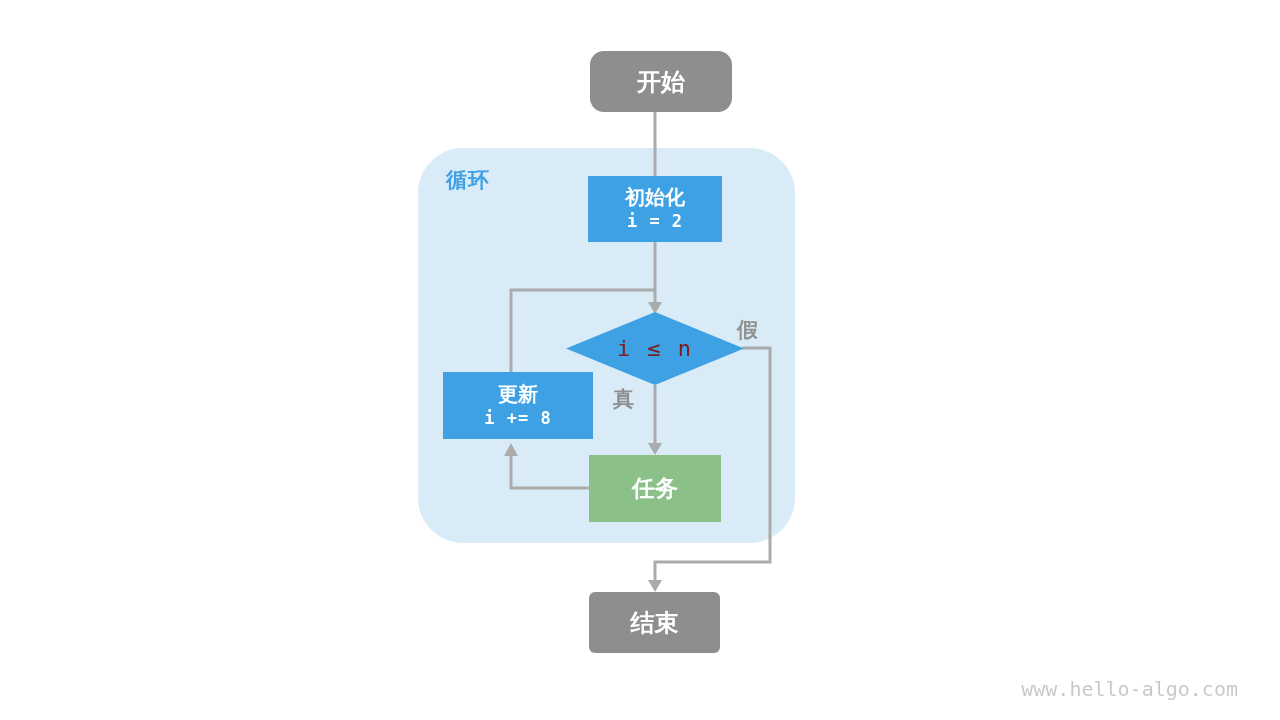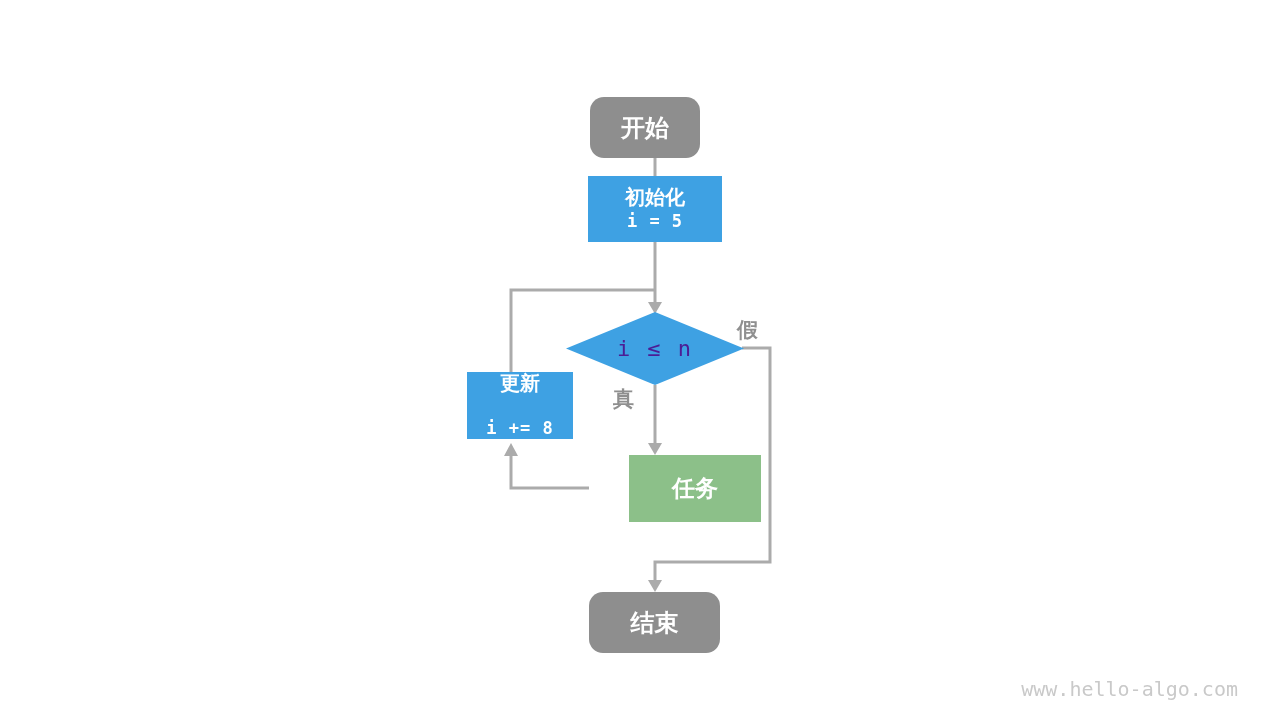--- a/index.html
+++ b/index.html
@@ -49,25 +49,25 @@
     display: flex;
     flex-direction: column;
     align-items: center;
     justify-content: center;
     gap: 3px;
     color: #ffffff;
     text-align: center;
   }
   .gray  { background: var(--gray-node, #8e8e8e); border-radius: 14px; }
   .blue  { background: var(--blue-node, #3ea1e3); }
-  .green { background: var(--green-node, #8cc089); margin-left: 40px; }
-  .node-start { left: 590px; top: 51px;  width: 110px; height: 61px; margin-top: 46px; }
-  .node-end   { left: 589px; top: 592px; width: 131px; height: 61px; }
+  .green { background: var(--green-node, #8cc089); }
+  .node-start { left: 590px; top: 51px;  width: 142px; height: 61px; }
+  .node-end   { left: 589px; top: 592px; width: 131px; height: 61px; border-radius: 6px; }
   .node-init   { left: 588px; top: 176px; width: 134px; height: 66px; }
-  .node-update { left: 467px; top: 372px; width: 106px; height: 67px; justify-content: space-between; }
+  .node-update { left: 443px; top: 372px; width: 150px; height: 67px; }
   .node-task   { left: 589px; top: 455px; width: 132px; height: 67px; }
   .terminal-label { font-size: 24px; font-weight: bold; }
   .task-label     { font-size: 23px; font-weight: bold; }
   .box-label  { font-size: 20px; font-weight: bold; line-height: 1.15; }
   .code-label {
     font-family: "DejaVu Sans Mono", "Liberation Mono", monospace;
     font-size: 17px;
     font-weight: bold;
     letter-spacing: 1px;
     line-height: 1.15;
@@ -80,21 +80,21 @@
     z-index: 3;
     background: var(--blue-node, #3ea1e3);
     clip-path: polygon(50% 0, 100% 50%, 50% 100%, 0 50%);
     display: flex;
     align-items: center;
     justify-content: center;
   }
   .cond-label {
     font-family: "DejaVu Sans Mono", "Liberation Mono", monospace;
     font-size: 22px;
-    color: #4c1d95;
+    color: #7f1d1d;
     letter-spacing: 2px;
   }
   
   .edge-label {
     position: absolute;
     z-index: 3;
     font-size: 21px;
     font-weight: bold;
     color: var(--edge-label, #8f8f8f);
   }
@@ -108,20 +108,23 @@
     font-family: "DejaVu Sans Mono", "Liberation Mono", monospace;
     font-size: 20px;
     color: var(--watermark, #c9c9c9);
   }
 </style>
 </head>
 <body>
 
 <div class="canvas">
 
+  <div class="loop-container">
+    <span class="loop-label">循环</span>
+  </div>
 
   <svg class="edges" width="1280" height="720" viewBox="0 0 1280 720">
 
     <path d="M655 112 L655 176"></path>
 
     <path d="M655 242 L655 302"></path>
     <polygon points="648,302 662,302 655,314"></polygon>
 
     <path d="M511 372 L511 290 L655 290"></path>
 
@@ -134,21 +137,21 @@
     <path d="M742 348 L770 348 L770 562 L655 562 L655 580"></path>
     <polygon points="648,580 662,580 655,592"></polygon>
   </svg>
 
   <div class="node gray node-start">
     <span class="terminal-label">开始</span>
   </div>
 
   <div class="node blue node-init">
     <span class="box-label">初始化</span>
-    <span class="code-label">i = 5</span>
+    <span class="code-label">i = 2</span>
   </div>
 
   <div class="diamond">
     <span class="cond-label">i ≤ n</span>
   </div>
 
   <div class="node blue node-update">
     <span class="box-label">更新</span>
     <span class="code-label">i += 8</span>
   </div>

